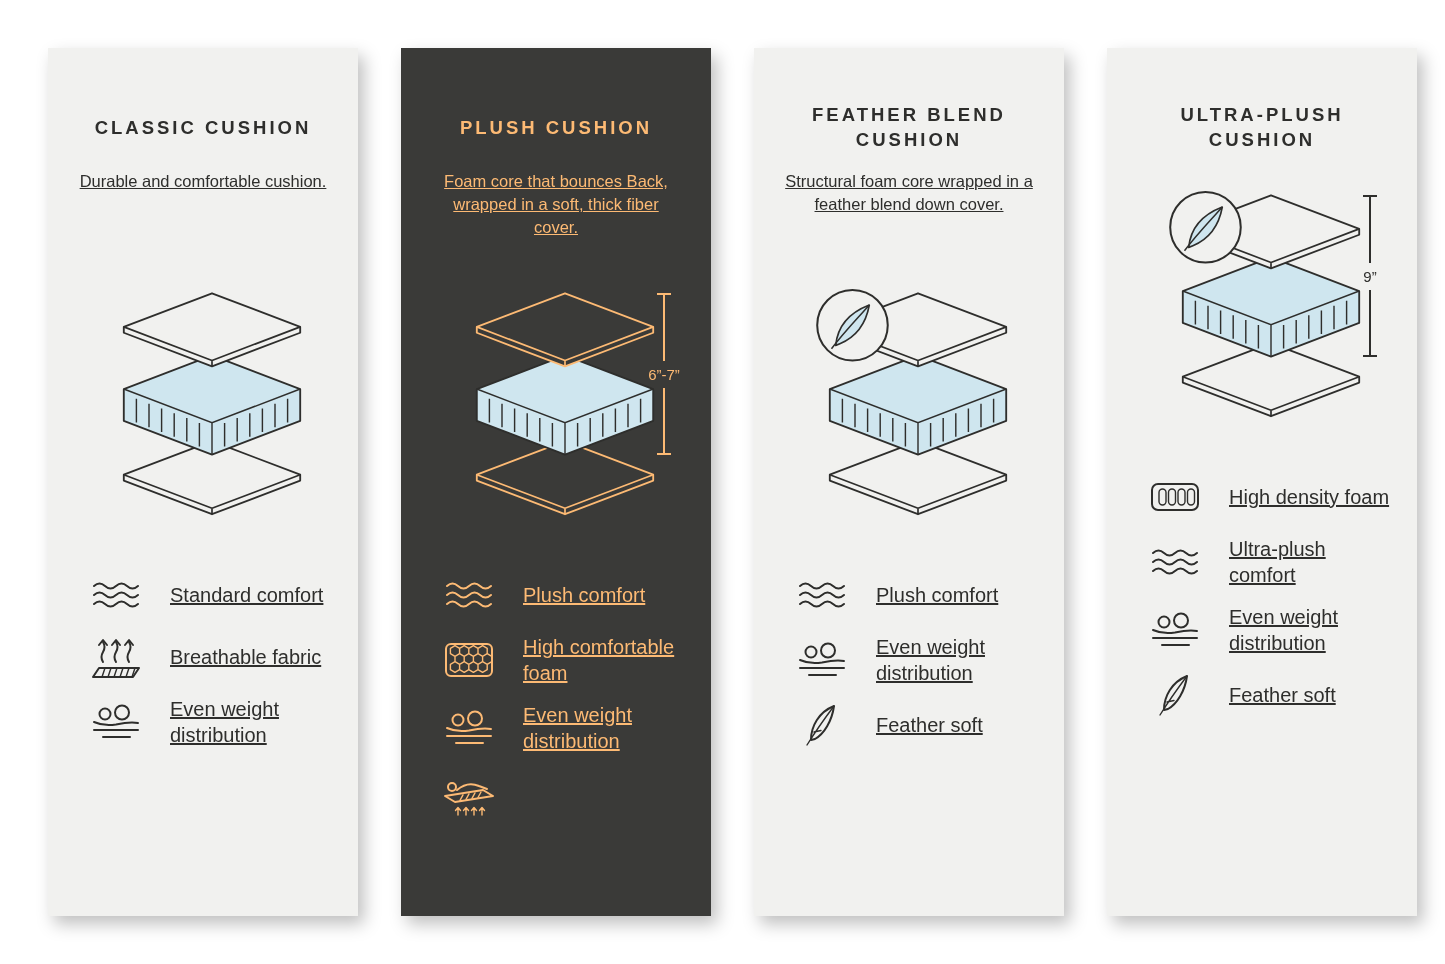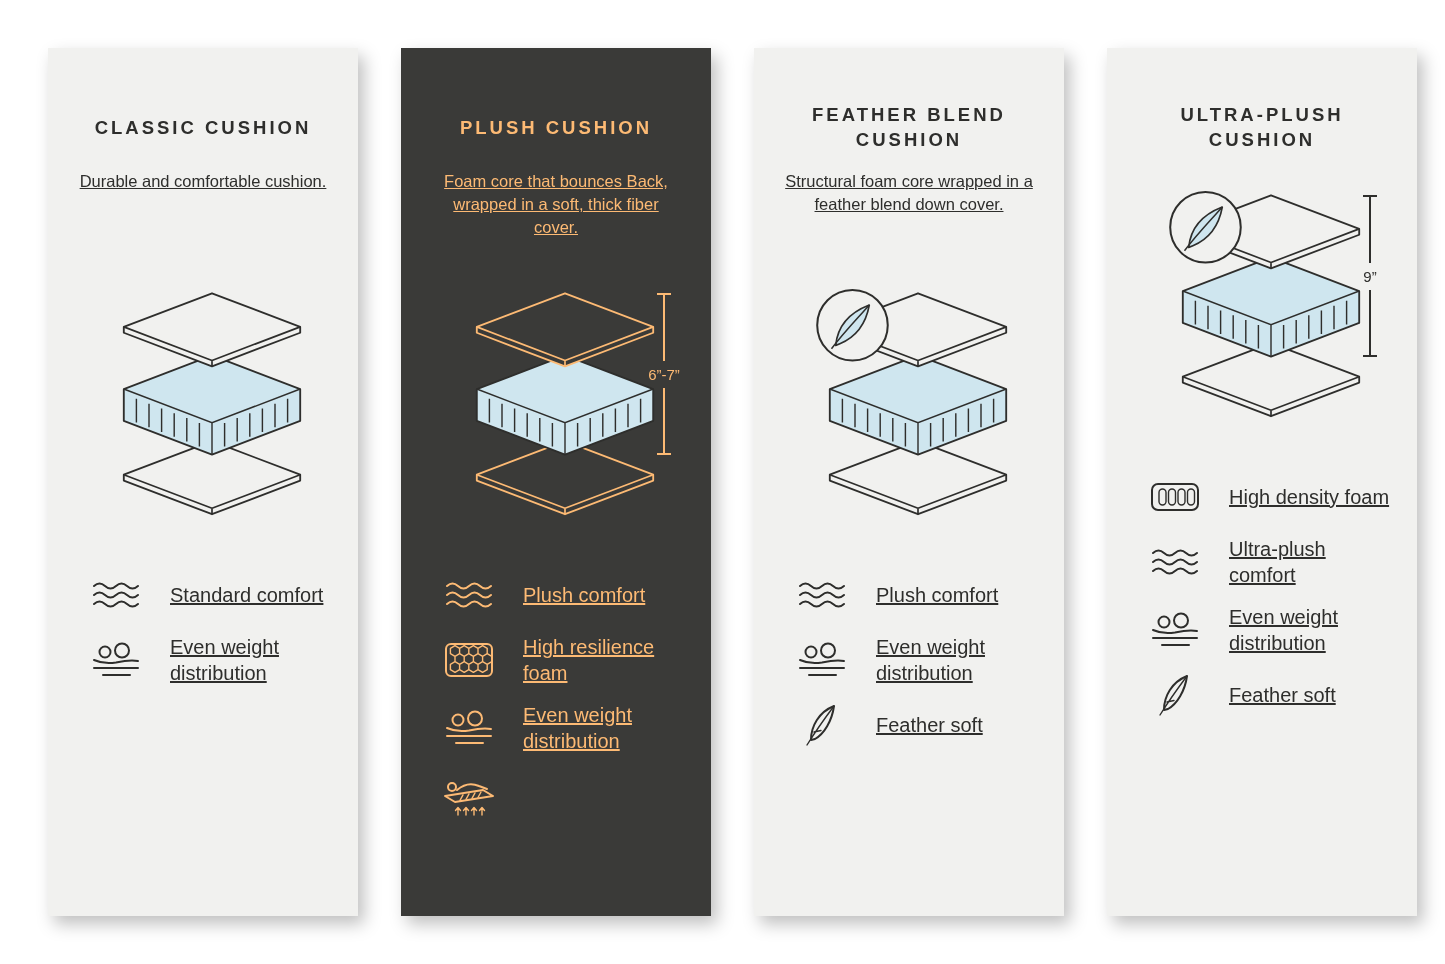--- a/index.html
+++ b/index.html
@@ -135,20 +135,31 @@
       <div class="feature">
         <span class="ficon">
           <svg viewBox="0 0 48 34" width="48" height="34">
               <path d="M2,8 q5.5,-5 11,0 t11,0 t11,0 t11,0 M2,17 q5.5,-5 11,0 t11,0 t11,0 t11,0 M2,26 q5.5,-5 11,0 t11,0 t11,0 t11,0"></path>
             </svg>
         </span>
         <span class="flabel">Standard comfort</span>
       </div>
       <div class="feature">
         <span class="ficon">
+          <svg viewBox="0 0 50 46" width="50" height="46">
+            <path d="M8,34 L48,34 L42,43 L2,43 Z"></path>
+            <path class="thin" d="M14,34 L11,43 M20,34 L17,43 M26,34 L23,43 M32,34 L29,43 M38,34 L35,43 M44,34 L41,43"></path>
+            <path d="M12,28 q-3,-5 0,-10 q3,-5 0,-10 M25,28 q-3,-5 0,-10 q3,-5 0,-10 M38,28 q-3,-5 0,-10 q3,-5 0,-10"></path>
+            <path d="M8,11 L12,6 L16,11 M21,11 L25,6 L29,11 M34,11 L38,6 L42,11"></path>
+          </svg>
+        </span>
+        <span class="flabel">Breathable fabric</span>
+      </div>
+      <div class="feature">
+        <span class="ficon">
           <svg viewBox="0 0 50 38" width="50" height="38">
             <path d="M3,19 q10,4.5 22,2.5 q14,-3 22,-1.5 M3,27 h44 M12,34 h27"></path>
             <circle class="fill-bg" cx="14" cy="11" r="5.5"></circle>
             <circle class="fill-bg" cx="31" cy="9.5" r="7"></circle>
           </svg>
         </span>
         <span class="flabel">Even weight distribution</span>
       </div>
     </div>
   </div>
@@ -189,21 +200,21 @@
         </span>
         <span class="flabel">Plush comfort</span>
       </div>
       <div class="feature">
         <span class="ficon">
           <svg viewBox="0 0 50 38" width="50" height="38">
             <rect x="2" y="3" width="46" height="32" rx="5"></rect>
             <path class="thin" d="M11,4.7 L15.6,7.35 L15.6,12.65 L11,15.3 L6.4,12.65 L6.4,7.35 Z M20.2,4.7 L24.8,7.35 L24.8,12.65 L20.2,15.3 L15.6,12.65 L15.6,7.35 Z M29.4,4.7 L34,7.35 L34,12.65 L29.4,15.3 L24.8,12.65 L24.8,7.35 Z M38.6,4.7 L43.2,7.35 L43.2,12.65 L38.6,15.3 L34,12.65 L34,7.35 Z M15.6,12.7 L20.2,15.35 L20.2,20.65 L15.6,23.3 L11,20.65 L11,15.35 Z M24.8,12.7 L29.4,15.35 L29.4,20.65 L24.8,23.3 L20.2,20.65 L20.2,15.35 Z M34,12.7 L38.6,15.35 L38.6,20.65 L34,23.3 L29.4,20.65 L29.4,15.35 Z M43.2,12.7 L47.8,15.35 L47.8,20.65 L43.2,23.3 L38.6,20.65 L38.6,15.35 Z M11,20.7 L15.6,23.35 L15.6,28.65 L11,31.3 L6.4,28.65 L6.4,23.35 Z M20.2,20.7 L24.8,23.35 L24.8,28.65 L20.2,31.3 L15.6,28.65 L15.6,23.35 Z M29.4,20.7 L34,23.35 L34,28.65 L29.4,31.3 L24.8,28.65 L24.8,23.35 Z M38.6,20.7 L43.2,23.35 L43.2,28.65 L38.6,31.3 L34,28.65 L34,23.35 Z"></path>
           </svg>
         </span>
-        <span class="flabel">High resilience foam</span>
+        <span class="flabel">High comfortable foam</span>
       </div>
       <div class="feature">
         <span class="ficon">
           <svg viewBox="0 0 50 38" width="50" height="38">
             <path d="M3,19 q10,4.5 22,2.5 q14,-3 22,-1.5 M3,27 h44 M12,34 h27"></path>
             <circle class="fill-bg" cx="14" cy="11" r="5.5"></circle>
             <circle class="fill-bg" cx="31" cy="9.5" r="7"></circle>
           </svg>
         </span>
         <span class="flabel">Even weight distribution</span>

